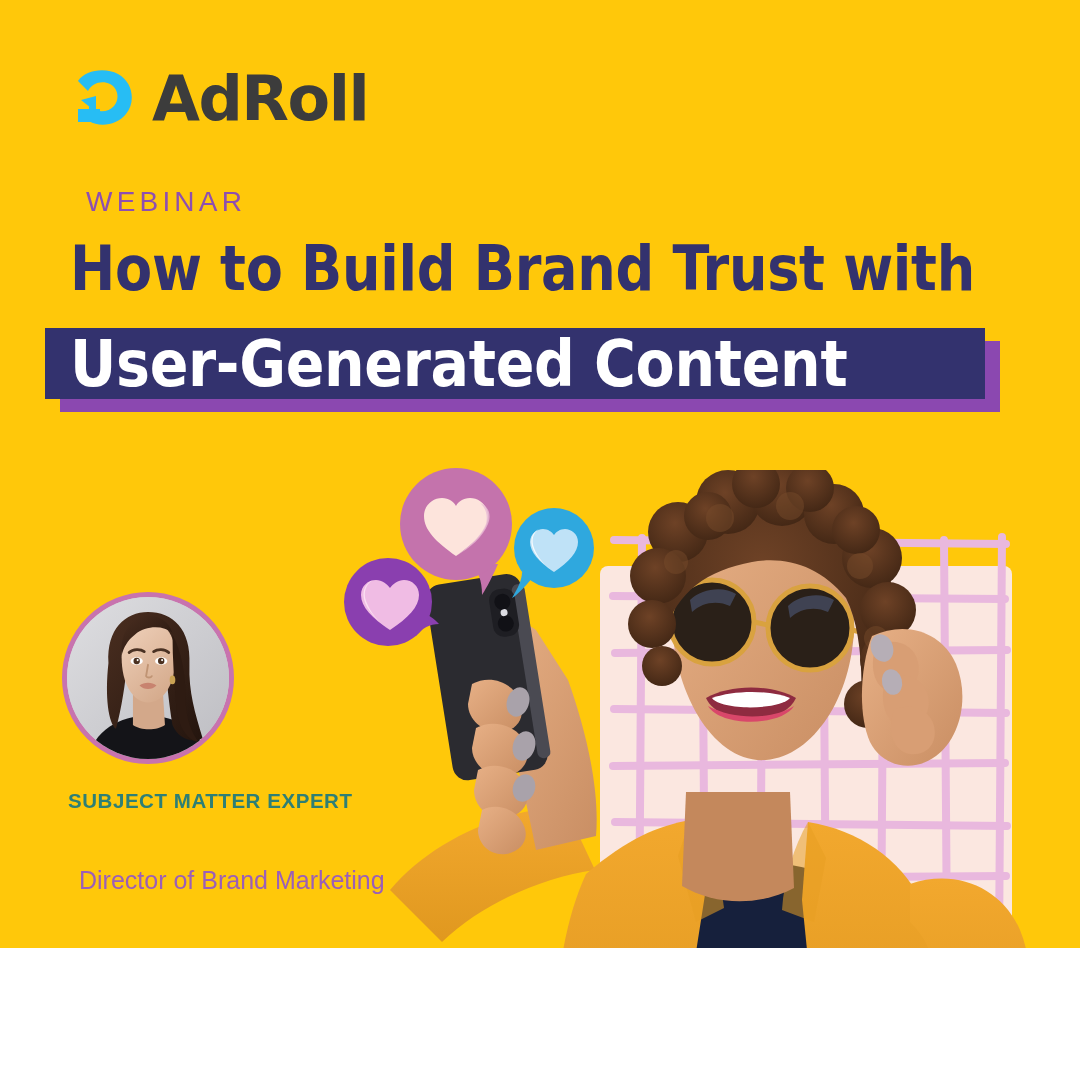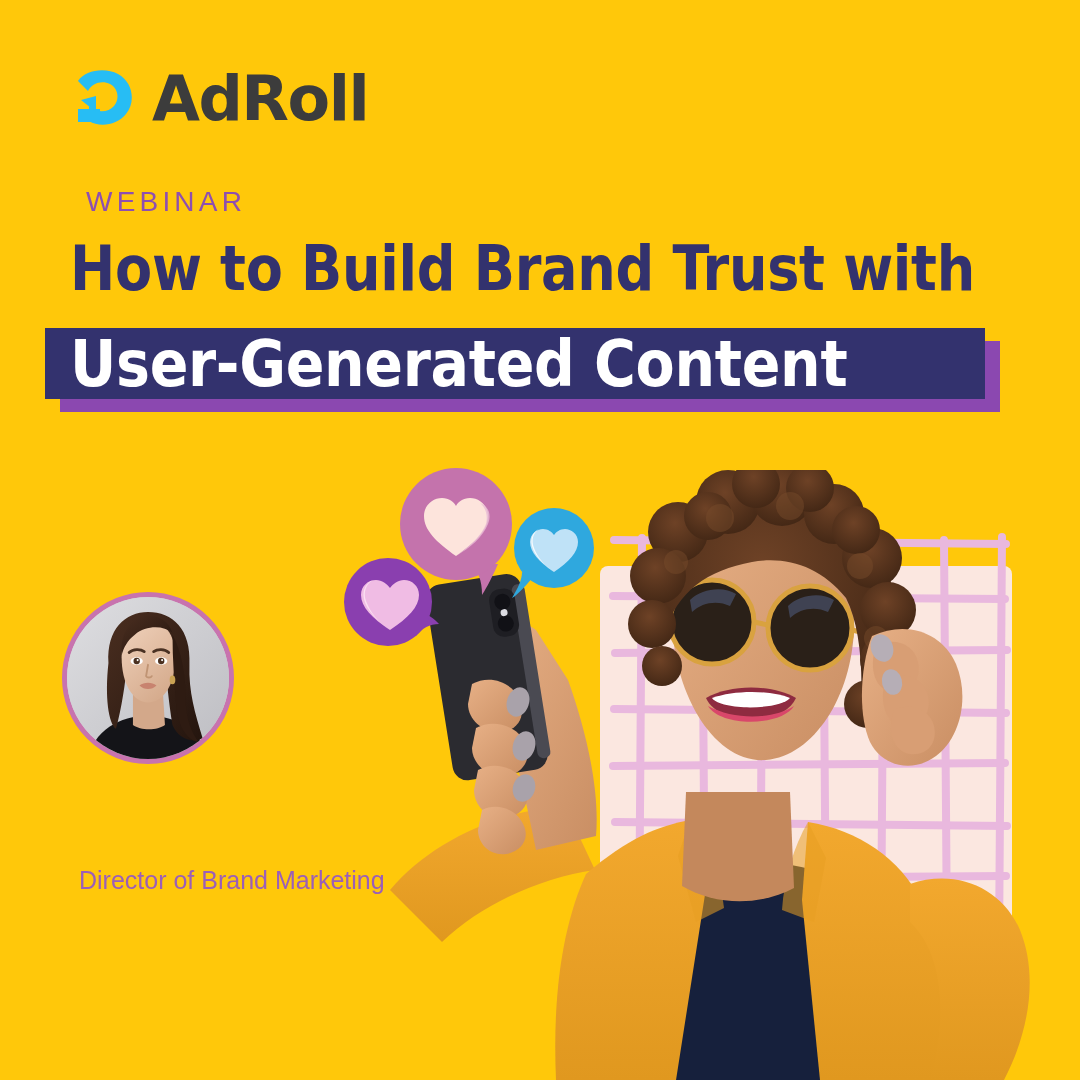--- a/index.html
+++ b/index.html
@@ -3,21 +3,21 @@
 <meta charset="utf-8">
 <style>
   html, body {
     margin: 0;
     padding: 0;
     background: #ffffff;
   }
   #canvas {
     position: relative;
     width: 1080px;
-    height: 1080px;
+    height: 948px;
     overflow: hidden;
     background: #FFC80A;
     font-family: "Liberation Sans", sans-serif;
     text-decoration: underline;
     -webkit-font-smoothing: antialiased;
   }
 
   
   #logo {
     position: absolute;
@@ -448,16 +448,17 @@
 
       <path d="M58 62 C56 36, 70 20, 86 20 C98 20, 108 26, 112 38
                C102 30, 84 30, 72 40 C64 46, 60 54, 58 62 Z" fill="url(#hair2)"></path>
       <path d="M112 40 C122 58, 126 84, 126 108 C126 128, 132 144, 140 154
                C126 152, 118 136, 116 116 C114 92, 112 66, 112 40 Z" fill="#2E1B12"></path>
 
       <ellipse cx="112" cy="88" rx="3" ry="4.6" fill="#C9A253"></ellipse>
     </svg>
   </div>
 
+  <div id="sme-label">SUBJECT MATTER EXPERT</div>
   <div id="speaker-role">Director of Brand Marketing</div>
 
 
 </div>
 
 </body></html>

